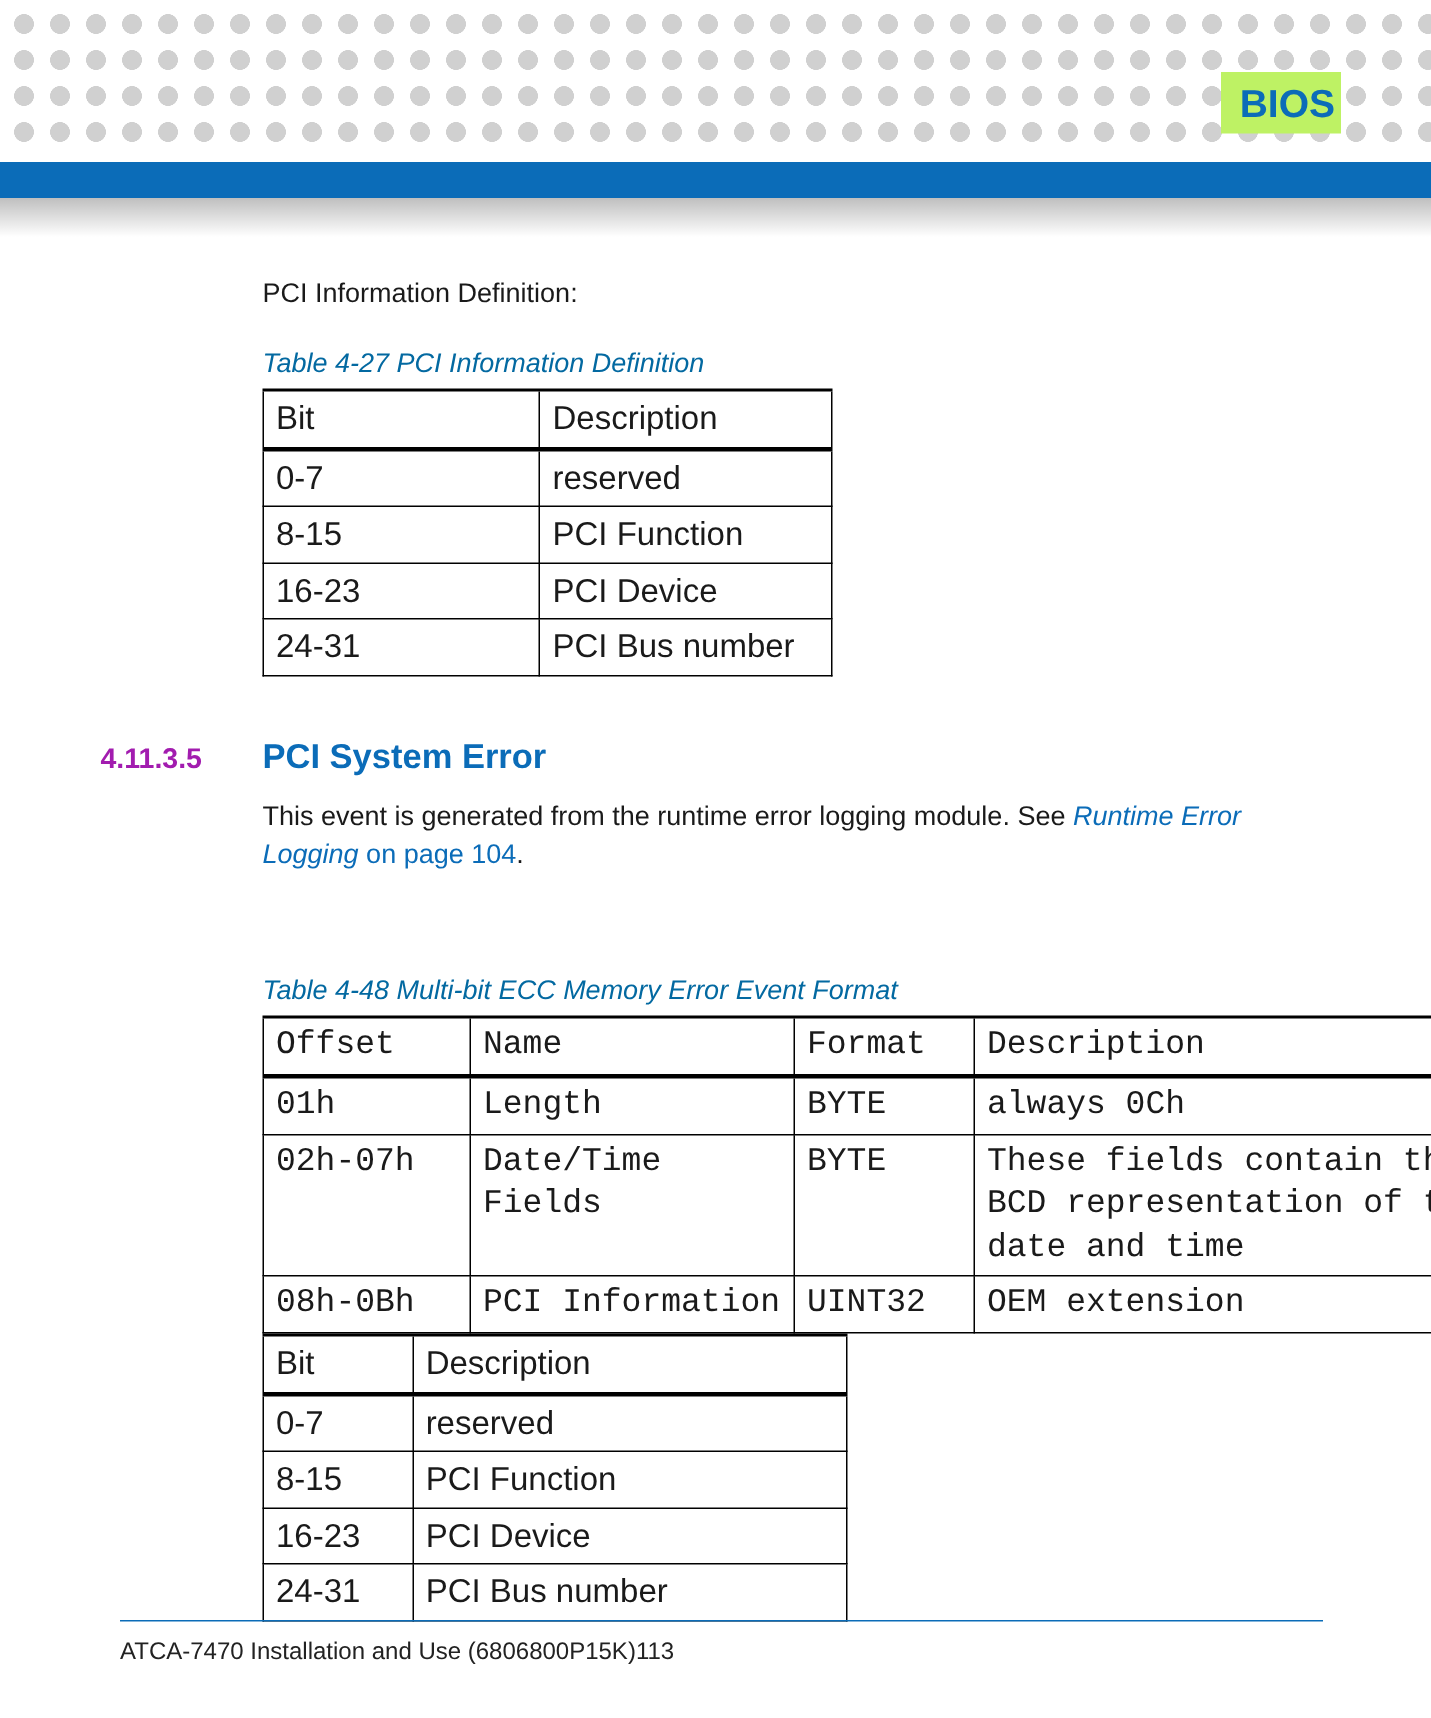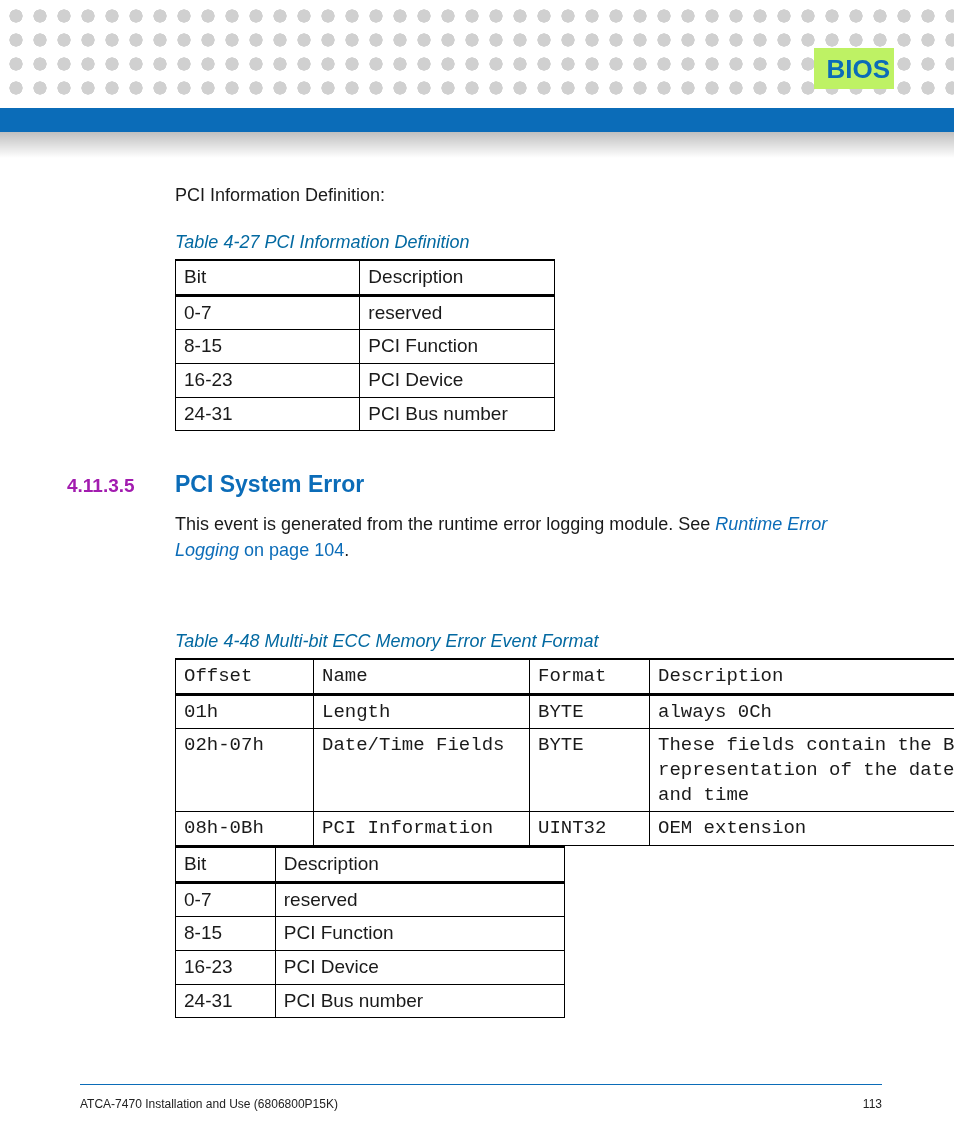--- a/index.html
+++ b/index.html
@@ -60,21 +60,21 @@
   }
   .table-caption {
     font-style: italic;
     color: #0369a1;
     font-size: 18px;
     margin-bottom: 6px;
     margin-top: 26px;
   }
   table {
     border-collapse: collapse;
-    font-size: 19px;
+    font-size: 22px;
     border-radius: 15px;
   }
   table.small { width: 380px; }
   table.small col.c1 { width: 185px; }
   table.small col.c2 { width: 195px; }
   table.large { width: 829px; font-family: Liberation Mono, monospace; }
   table.large col.c1 { width: 115px; }
   table.large col.c2 { width: 180px; }
   table.large col.c3 { width: 100px; }
   table.large col.c4 { width: 295px; }
@@ -116,22 +116,21 @@
   .link-plain { color: #0b6cb8; }
   .spacer { height: 36px; }
   .footer {
     position: absolute;
     bottom: 34px;
     left: 80px;
     right: 72px;
     border-top: 1px solid #0b6cb8;
     padding-top: 12px;
     display: flex;
-    justify-content: space-between;
-    font-size: 12px;
+    font-size: 16px;
     color: #222;
   }
 </style>
 </head>
 <body>
 
 <div class="dots-bg"></div>
 <div class="header-title">BIOS</div>
 <div class="blue-bar"></div>
 <div class="shadow-strip"></div>

